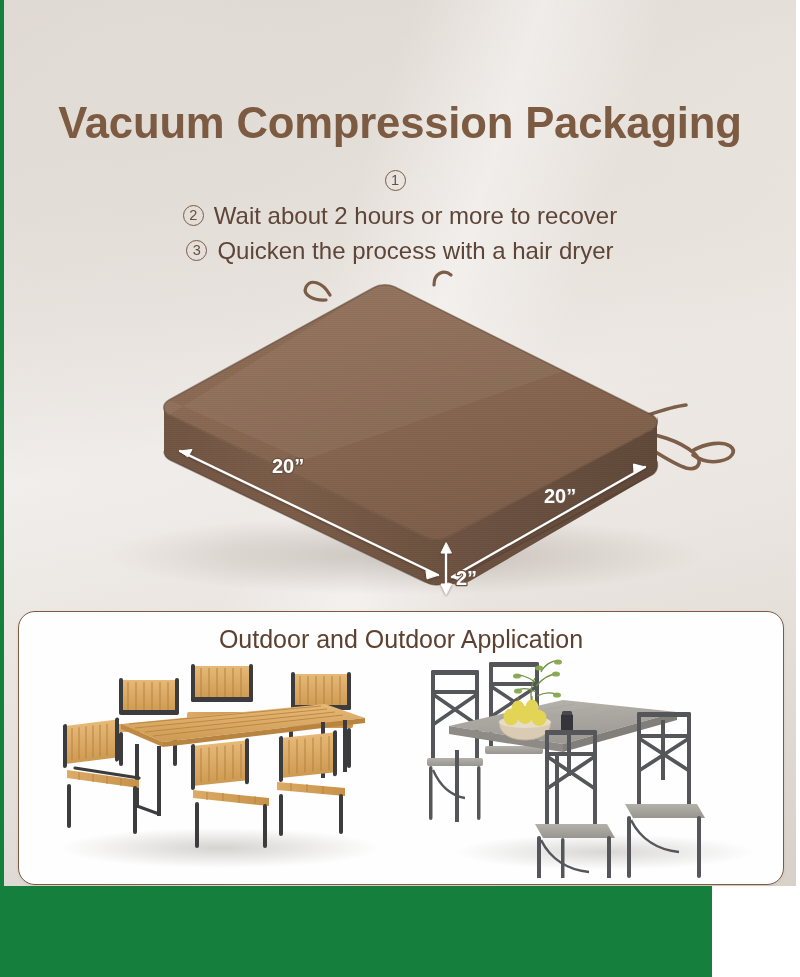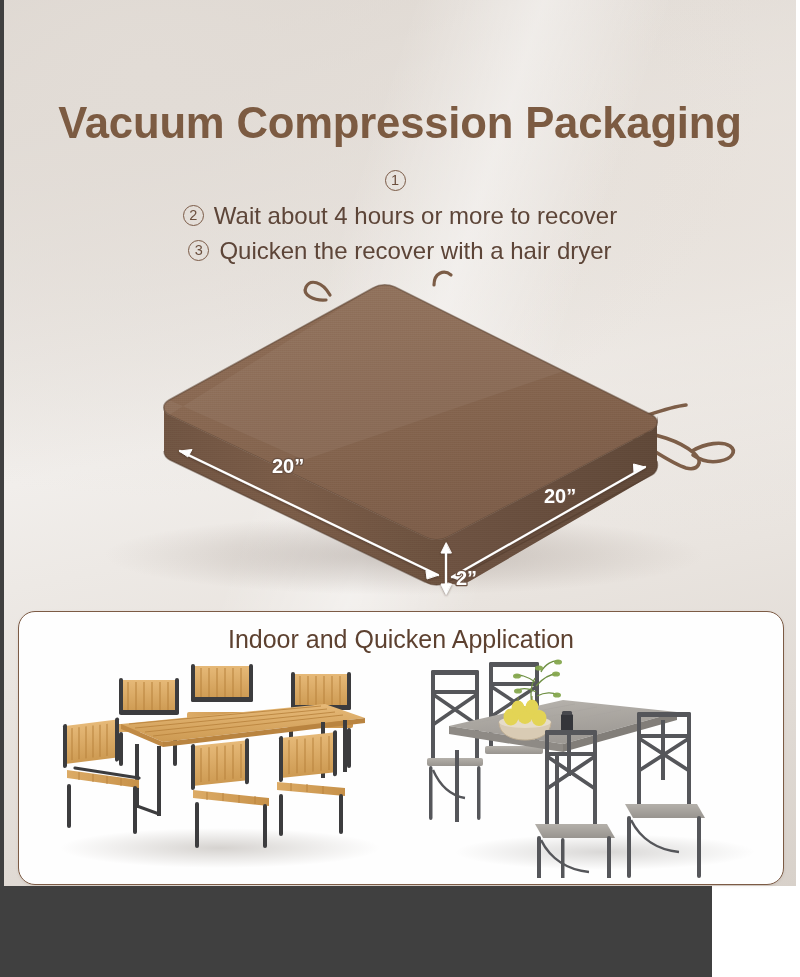--- a/index.html
+++ b/index.html
@@ -1,18 +1,18 @@
 <!DOCTYPE html>
 <html><head>
 <meta charset="utf-8">
 <style>
   html,body{margin:0;padding:0;background:#ffffff;}
   body{width:800px;height:977px;overflow:hidden;font-family:"Liberation Sans",sans-serif;}
 
-  .page{position:relative;width:712px;height:977px;background:#404040;}
+  .page{position:relative;width:712px;height:977px;background:#15803d;}
 
   
   .hero{
     position:absolute;left:4px;top:0;width:792px;height:886px;
     background:
       radial-gradient(130% 80% at 18% 8%, #e2dcd6 0%, rgba(226,220,214,0) 60%),
       radial-gradient(120% 70% at 88% 22%, #e8e2dc 0%, rgba(232,226,220,0) 55%),
       linear-gradient(168deg,#d9d2cb 0%, #e6e1dc 22%, #f1eeeb 46%, #e9e4df 66%, #d8d1ca 100%);
     overflow:hidden;
   }
@@ -73,25 +73,25 @@
   <div class="hero">
 
     <div class="headline">Vacuum Compression Packaging</div>
 
     <div class="steps">
       <div class="step">
         <span class="num">1</span>
       </div>
       <div class="step">
         <span class="num">2</span>
-        <span>Wait about 4 hours or more to recover</span>
+        <span>Wait about 2 hours or more to recover</span>
       </div>
       <div class="step">
         <span class="num">3</span>
-        <span>Quicken the recover with a hair dryer</span>
+        <span>Quicken the process with a hair dryer</span>
       </div>
     </div>
 
     <div class="cushion-stage">
       <svg class="cushion-svg" width="792" height="350" viewBox="0 0 792 350">
         <defs>
           <linearGradient id="topFace" x1="0" y1="0" x2="0.55" y2="1">
             <stop offset="0%" stop-color="#8d6c54"></stop>
             <stop offset="35%" stop-color="#8a6851"></stop>
             <stop offset="72%" stop-color="#82614b"></stop>
@@ -181,21 +181,21 @@
         <g font-family="Liberation Sans, sans-serif" font-weight="700" fill="#ffffff" stroke="#6b5243" stroke-width="2.6" paint-order="stroke" stroke-linejoin="round">
           <text x="268" y="218" font-size="20">20”</text>
           <text x="540" y="248" font-size="20">20”</text>
           <text x="452" y="330" font-size="20">2”</text>
         </g>
       </svg>
     </div>
   </div>
 
   <div class="panel">
-    <div class="panel-title">Indoor and Quicken Application</div>
+    <div class="panel-title">Outdoor and Outdoor Application</div>
 
     <div class="scene scene-outdoor">
       <svg viewBox="0 0 390 226">
         <defs>
           <linearGradient id="woodA" x1="0" y1="0" x2="0" y2="1">
             <stop offset="0%" stop-color="#e6b978"></stop>
               <stop offset="100%" stop-color="#cd9a52"></stop>
           </linearGradient>
           <linearGradient id="woodB" x1="0" y1="0" x2="1" y2="0">
             <stop offset="0%" stop-color="#dcab66"></stop>

